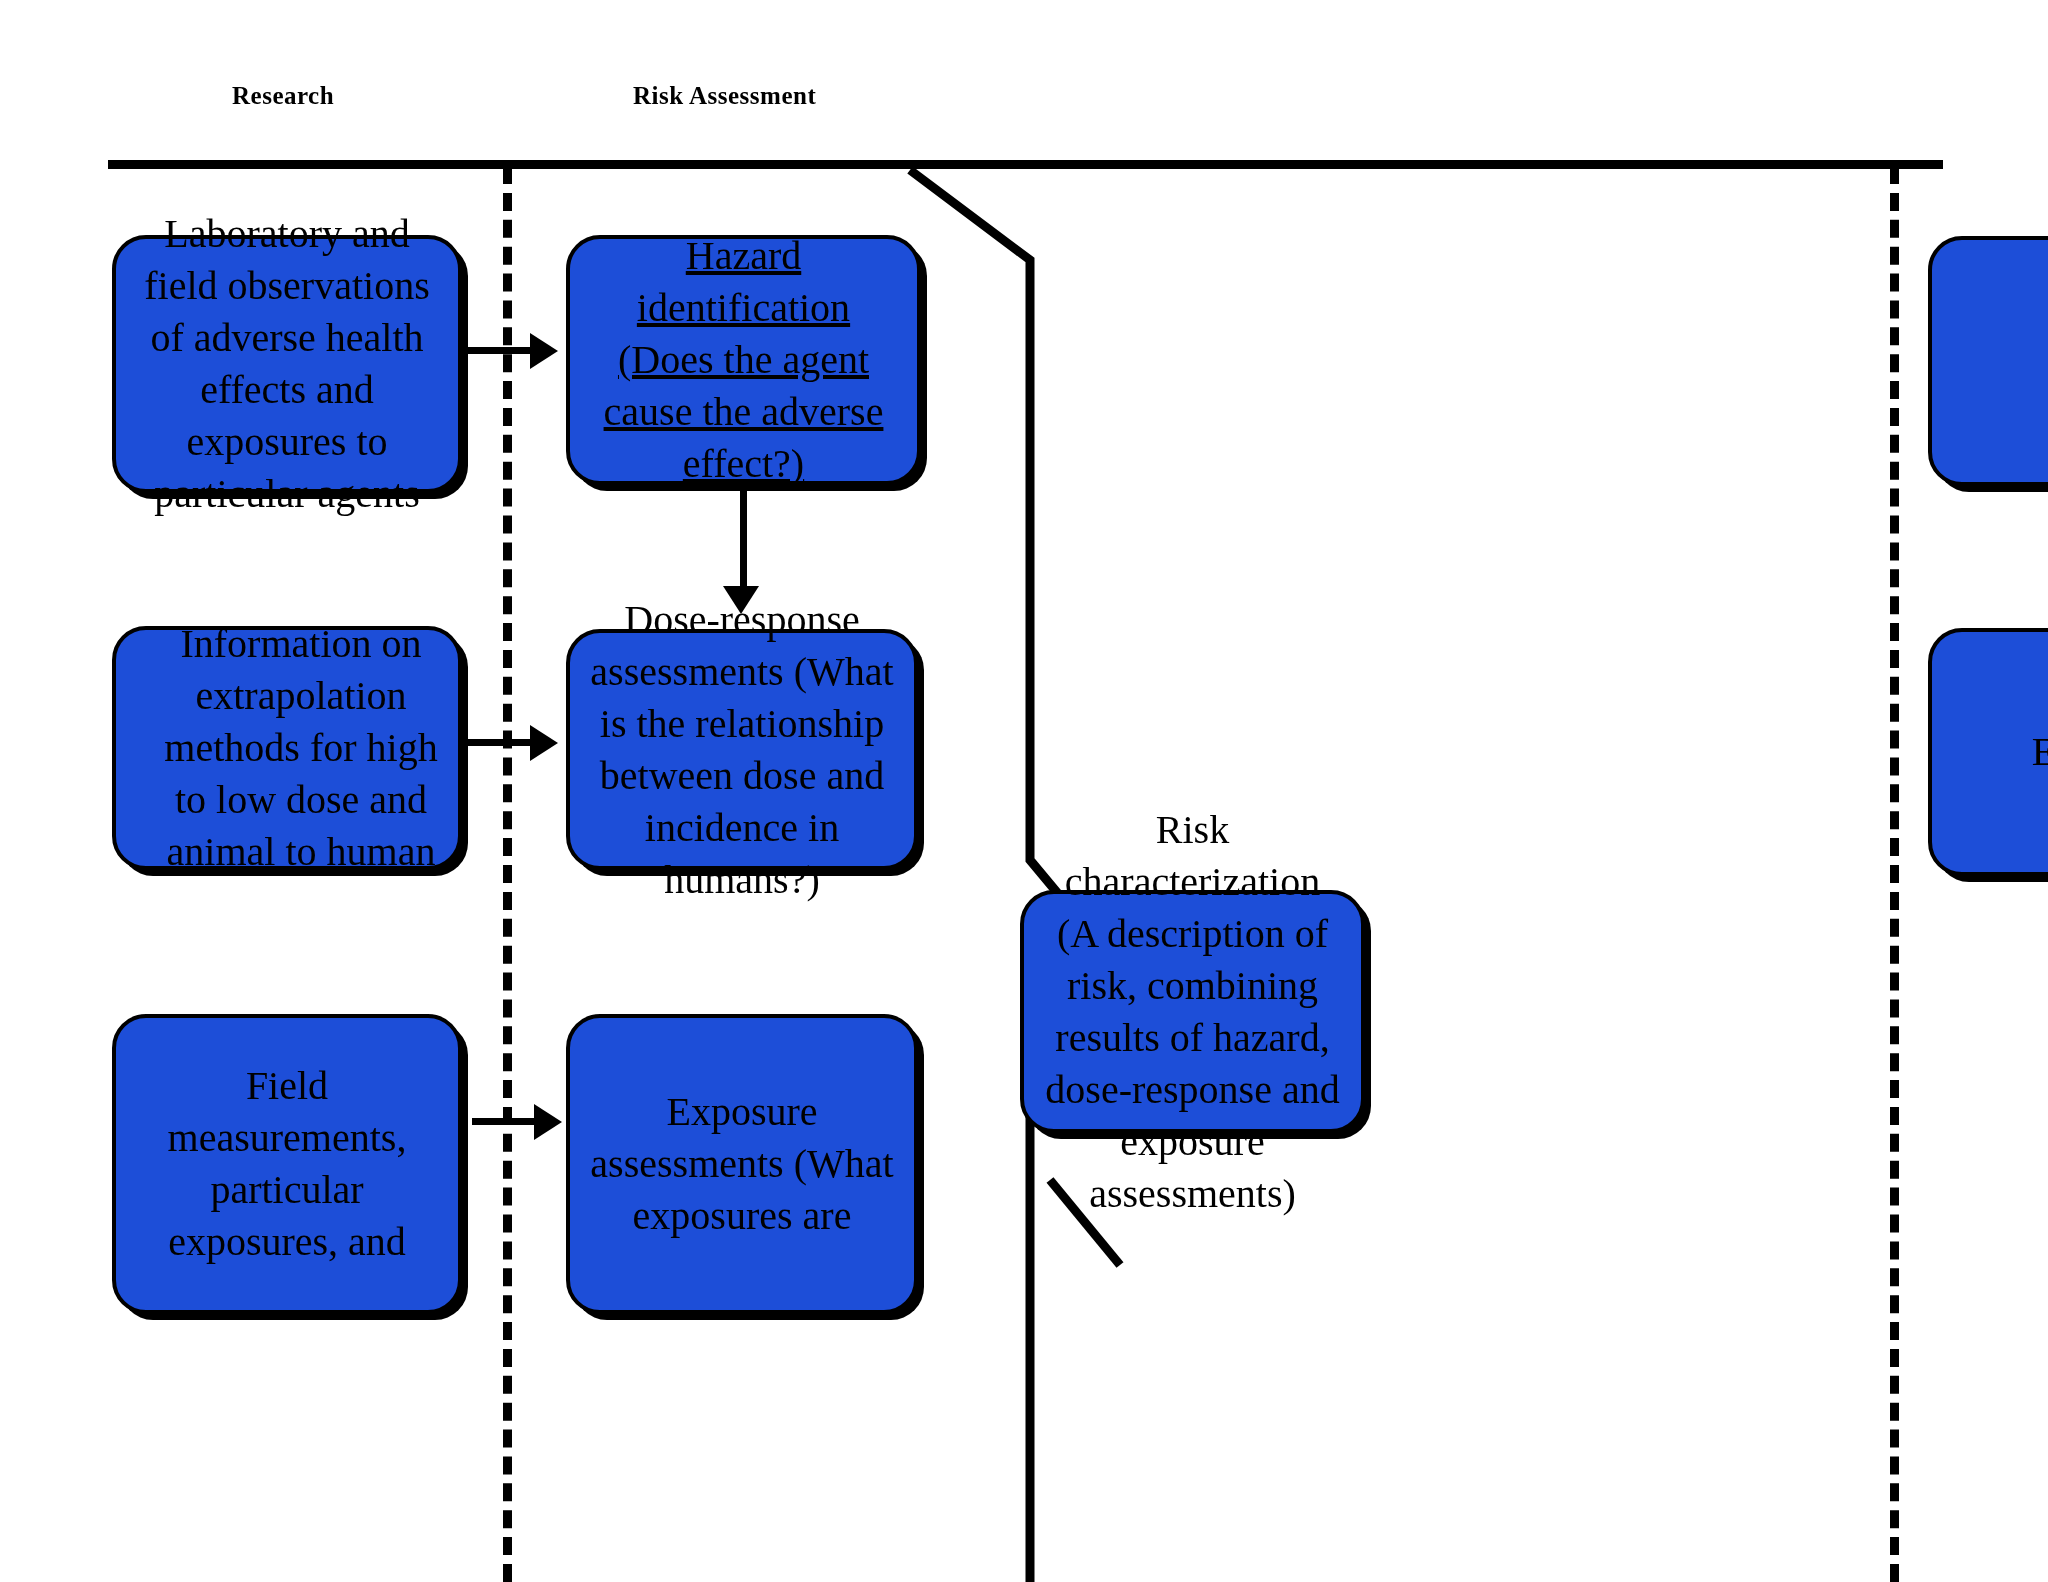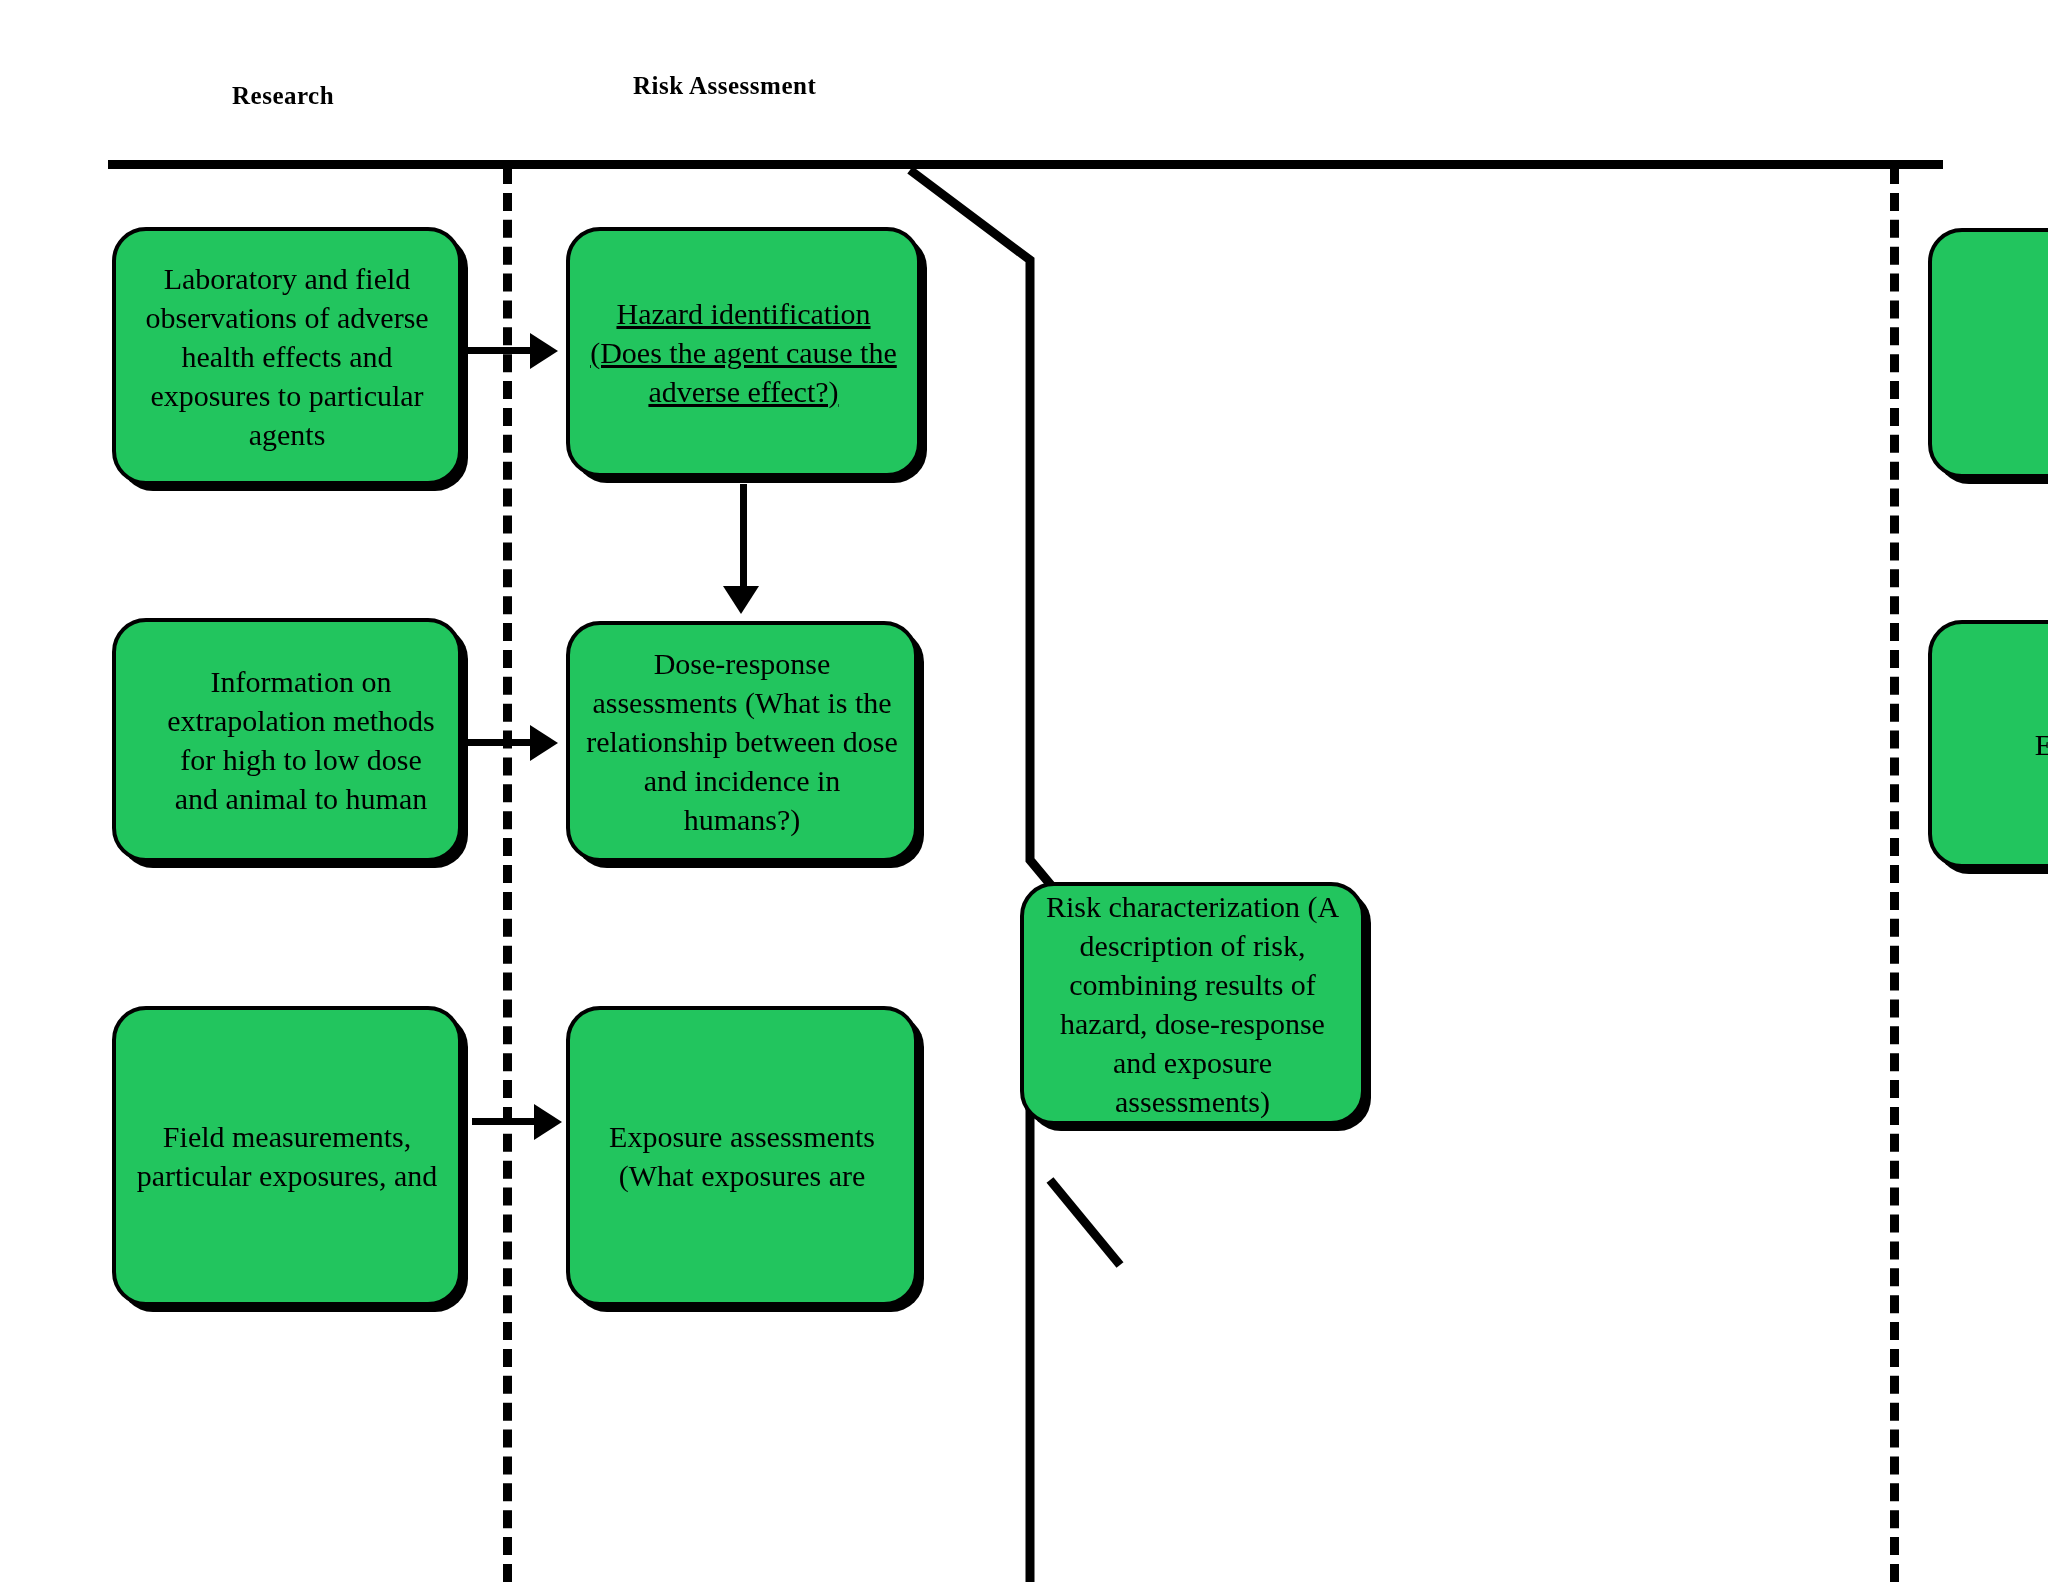--- a/index.html
+++ b/index.html
@@ -19,21 +19,21 @@
   
   .col-header {
     position: absolute;
     font-weight: bold;
     font-size: 25px;
     color: #000000;
     letter-spacing: 0.5px;
     white-space: nowrap;
   }
   #hdr-research { left: 232px;  top: 82px; }
-  #hdr-risk     { left: 633px;  top: 72px; }
+  #hdr-risk     { left: 633px;  top: 82px; }
 
   
   #top-rule {
     position: absolute;
     left: 108px;
     top: 160px;
     width: 1835px;
     height: 9px;
     background: #000000;
   }
@@ -46,30 +46,31 @@
   }
   #divider-1 { left: 503px;  top: 166px; height: 1416px; }
   #divider-2 { left: 1890px; top: 166px; height: 1416px; }
 
   
   .node {
     position: absolute;
     box-sizing: border-box;
     border: 4px solid #000000;
     border-radius: 34px;
-    background: #22c55e;
+    background: #1d4ed8;
     box-shadow: 7px 7px 0 -1px #000000;
     display: flex;
     align-items: center;
     justify-content: center;
     text-align: center;
     color: #000000;
-    font-size: 30px;
+    font-size: 40px;
     line-height: 1.30;
     padding: 6px 16px;
+    margin-top: 8px;
   }
   .node .txt { display: block; width: 100%; }
 
   #box-lab       { left: 112px;  top: 227px;  width: 350px; height: 258px; }
   #box-hazard    { left: 566px;  top: 227px;  width: 355px; height: 250px; text-decoration: underline; }
   #box-info      { left: 112px;  top: 618px;  width: 350px; height: 244px; padding-left: 44px; }
   #box-dose      { left: 566px;  top: 621px;  width: 352px; height: 241px; font-family: Liberation Serif, serif; }
   #box-field     { left: 112px;  top: 1006px; width: 350px; height: 300px; }
   #box-exposure  { left: 566px;  top: 1006px; width: 352px; height: 300px; }
   #box-riskchar  { left: 1020px; top: 882px;  width: 345px; height: 243px; text-align: center; }

